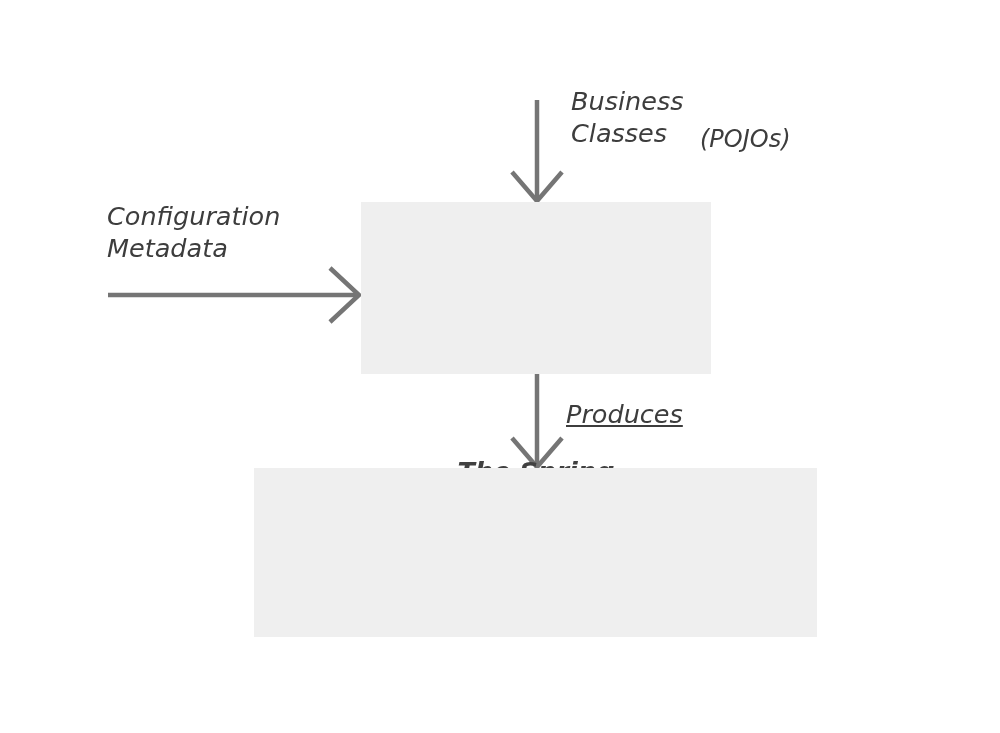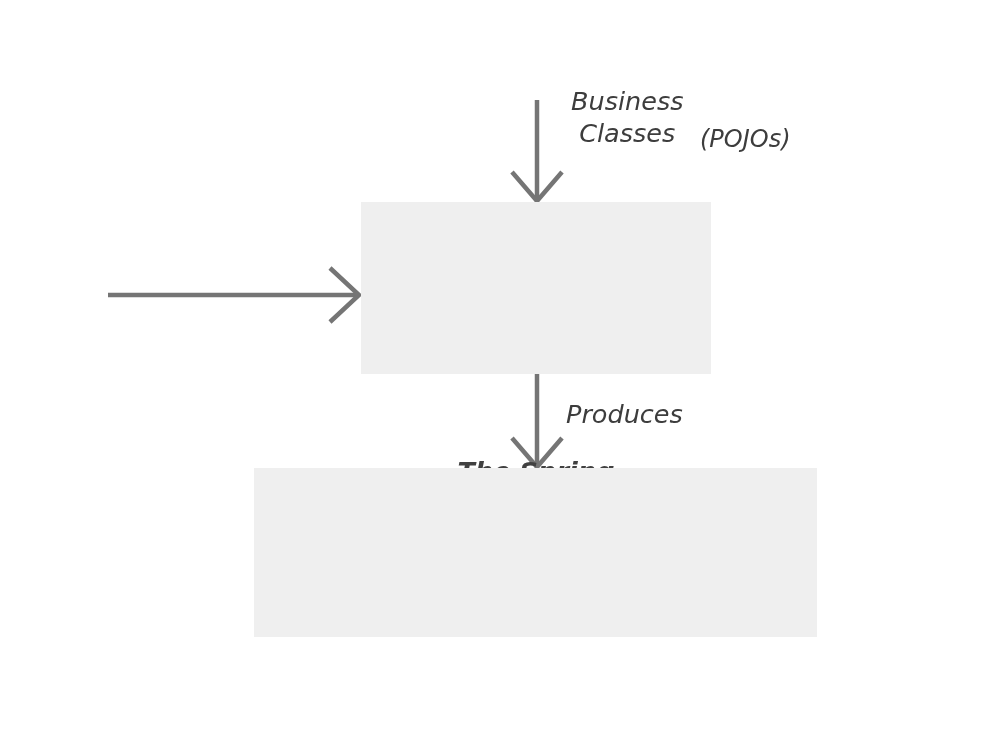--- a/index.html
+++ b/index.html
@@ -63,36 +63,36 @@
   #output-system-box {
     left: 254px;
     top: 468px;
     width: 563px;
     height: 169px;
   }
   #label-business-classes {
     left: 571px;
     top: 85px;
     font-size: 25.5px;
-    text-align: center;
   }
   #label-pojos {
     left: 700px;
     top: 124px;
     font-size: 24px;
   }
   #label-configuration-metadata {
     left: 107px;
     top: 200px;
     font-size: 25.5px;
   }
   #label-produces {
     left: 566px;
     top: 398px;
     font-size: 25.5px;
+    text-decoration: underline;
   }
 </style>
 </head>
 <body>
 
 <div id="canvas">
 
   <svg class="layer" viewBox="0 0 1000 733" xmlns="http://www.w3.org/2000/svg">
     <g stroke="#757575" stroke-width="4.5" fill="none" stroke-linecap="butt" stroke-linejoin="miter">
 
@@ -121,16 +121,18 @@
 
   <div class="node-box" id="output-system-box">
     
   </div>
 
   <div class="edge-label" id="label-business-classes">Business
 Classes</div>
 
   <div class="edge-label" id="label-pojos">(POJOs)</div>
 
+  <div class="edge-label" id="label-configuration-metadata">Configuration
+Metadata</div>
 
   <div class="edge-label" id="label-produces">Produces</div>
 
 </div>
 
 </body></html>

